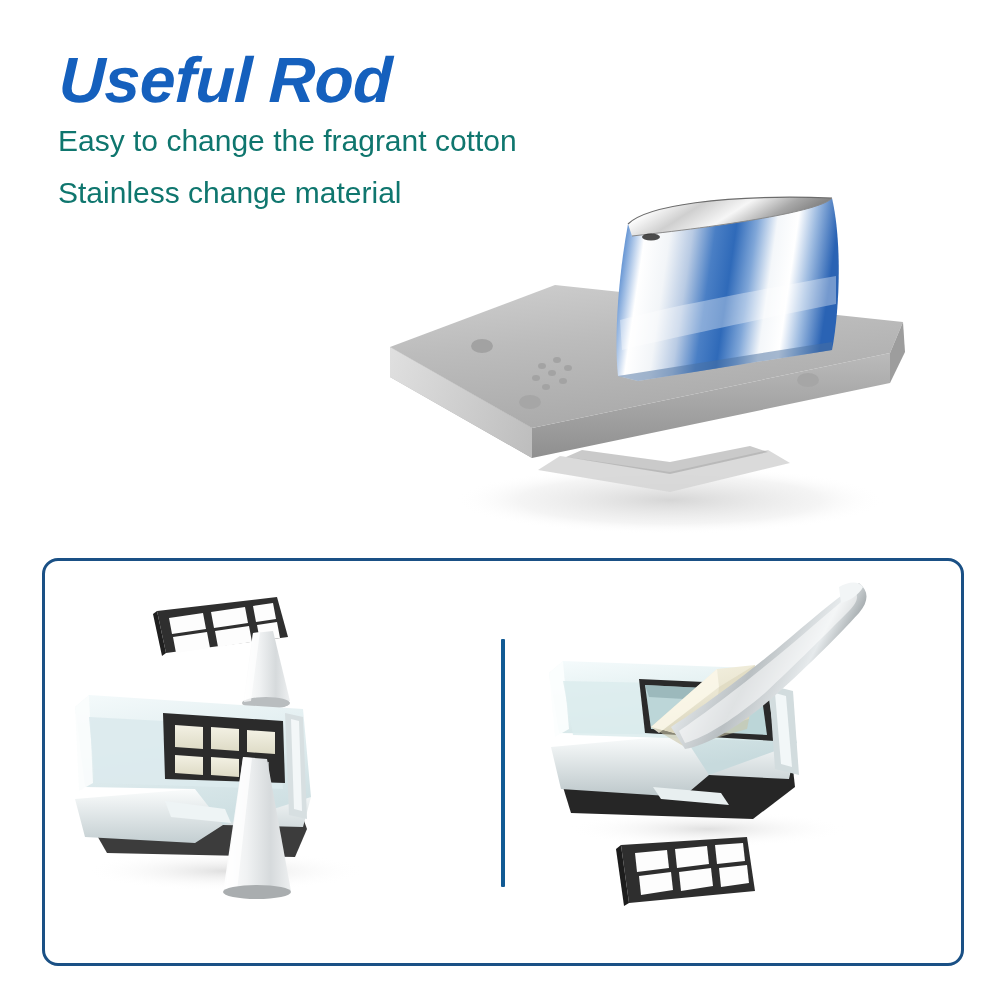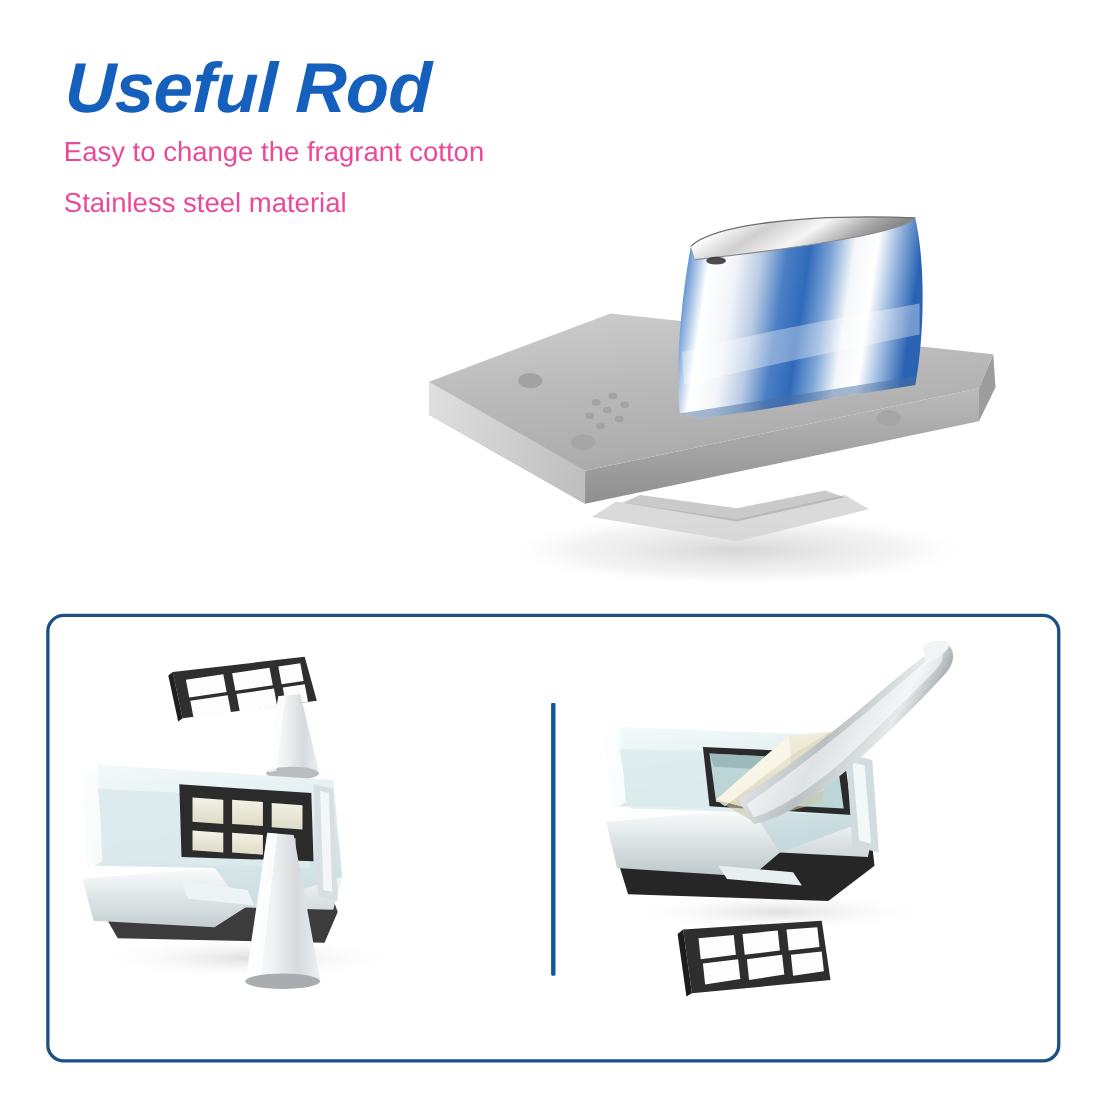--- a/index.html
+++ b/index.html
@@ -37,23 +37,23 @@
     font-style: italic;
     letter-spacing: -0.5px;
     line-height: 1.0;
     color: #1560bd;
     margin: 0 0 14px 0;
     white-space: nowrap;
     transform: skewX(-2deg);
     transform-origin: left bottom;
   }
   .subtitle-line {
-    font-size: 25px;
+    font-size: 30px;
     font-weight: normal;
-    color: #ec4899;
+    color: #0f766e;
     line-height: 1.0;
     margin: 0 0 22px 0;
     white-space: nowrap;
   }
 
   
   #hero-figure {
     position: absolute;
     left: 370px;
     top: 180px;
@@ -94,21 +94,21 @@
   .panel-half svg { position: absolute; inset: 0; width: 100%; height: 100%; }
 </style>
 </head>
 <body>
 
 <div id="page">
 
   <div id="header-block">
     <h1 id="page-title">Useful Rod</h1>
     <p class="subtitle-line">Easy to change the fragrant cotton</p>
-    <p class="subtitle-line">Stainless steel material</p>
+    <p class="subtitle-line">Stainless change material</p>
   </div>
 
   <div id="hero-figure">
     <svg viewBox="0 0 580 360" xmlns="http://www.w3.org/2000/svg">
       <defs>
         <linearGradient id="plateTop" x1="0" y1="0" x2="0.35" y2="1">
           <stop offset="0%" stop-color="#cfcfcf"></stop>
           <stop offset="45%" stop-color="#bcbcbc"></stop>
           <stop offset="100%" stop-color="#aaaaaa"></stop>
         </linearGradient>

